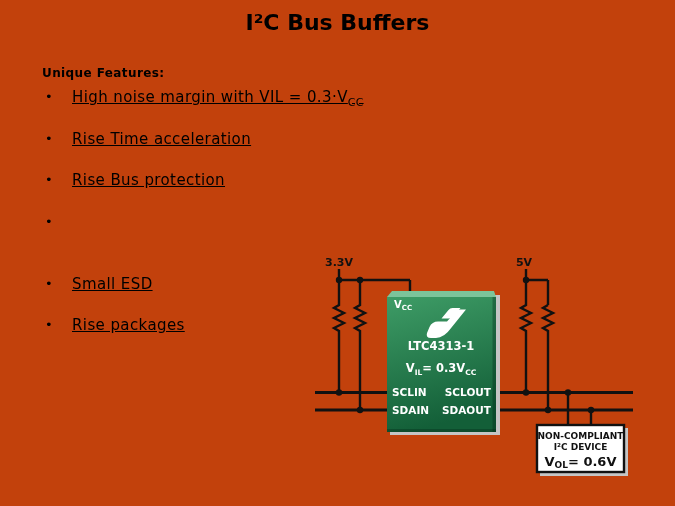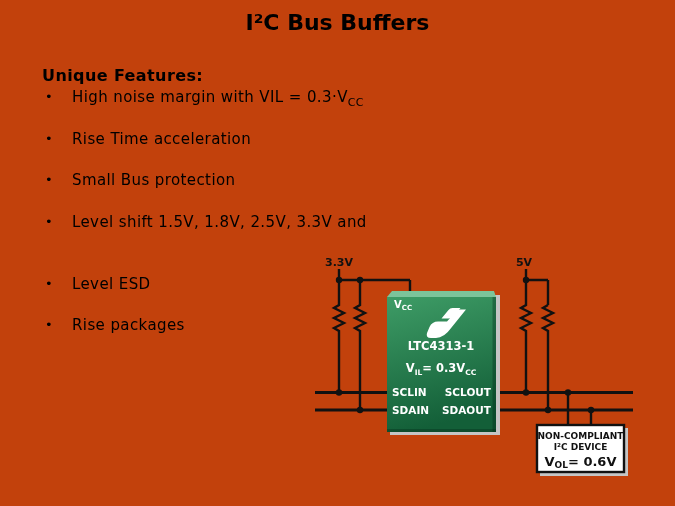--- a/index.html
+++ b/index.html
@@ -7,30 +7,30 @@
     position:relative;width:675px;height:506px;background:#c2410c;
     font-family:"DejaVu Sans","Liberation Sans",sans-serif;color:#000;
     overflow:hidden;
   }
   .title{
     position:absolute;top:10px;left:0;right:0;text-align:center;
     font-size:22px;font-weight:bold;letter-spacing:0px;color:#000;margin:0;
   }
   .features-heading{
     position:absolute;left:42px;top:66px;
-    font-size:16px;font-weight:bold;letter-spacing:.4px;text-align:right;
+    font-size:12px;font-weight:bold;letter-spacing:.4px;text-align:right;
   }
   .bullet{
     position:absolute;left:42px;width:420px;line-height:22px;
     font-size:15px;letter-spacing:.4px;
   }
   .bullet .dot{
     position:absolute;left:3px;top:0;font-size:13px;
   }
-  .bullet .btext{display:block;margin-left:30px;}
+  .bullet .btext{display:block;margin-left:30px;text-decoration:underline;}
   .bullet sub{font-size:11px;letter-spacing:.2px;}
   .b1{top:86px}.b2{top:128px}.b3{top:169px}.b4{top:211px}.b5{top:273px}.b6{top:314px}
   .diagram{position:absolute;left:300px;top:248px;}
   svg text{font-family:"DejaVu Sans","Liberation Sans",sans-serif;}
 </style>
 </head>
 <body>
 
 <div class="page">
 
@@ -43,33 +43,32 @@
     <span class="btext"><span>High noise margin with VIL = 0.3·V</span><sub>CC</sub></span>
   </div>
 
   <div class="bullet b2">
     <span class="dot">•</span>
     <span class="btext">Rise Time acceleration</span>
   </div>
 
   <div class="bullet b3">
     <span class="dot">•</span>
-    <span class="btext">Small Bus protection</span>
+    <span class="btext">Rise Bus protection</span>
   </div>
 
   <div class="bullet b4">
     <span class="dot">•</span>
     <span class="btext">
-      <span style="display:block">Level shift 1.5V, 1.8V, 2.5V, 3.3V and</span>
     </span>
   </div>
 
   <div class="bullet b5">
     <span class="dot">•</span>
-    <span class="btext">Level ESD</span>
+    <span class="btext">Small ESD</span>
   </div>
 
   <div class="bullet b6">
     <span class="dot">•</span>
     <span class="btext">Rise packages</span>
   </div>
 
   <svg class="diagram" width="345" height="240" viewBox="0 0 345 240">
     <defs>
       <linearGradient id="chipGrad" x1="0" y1="0" x2="0.22" y2="1">

